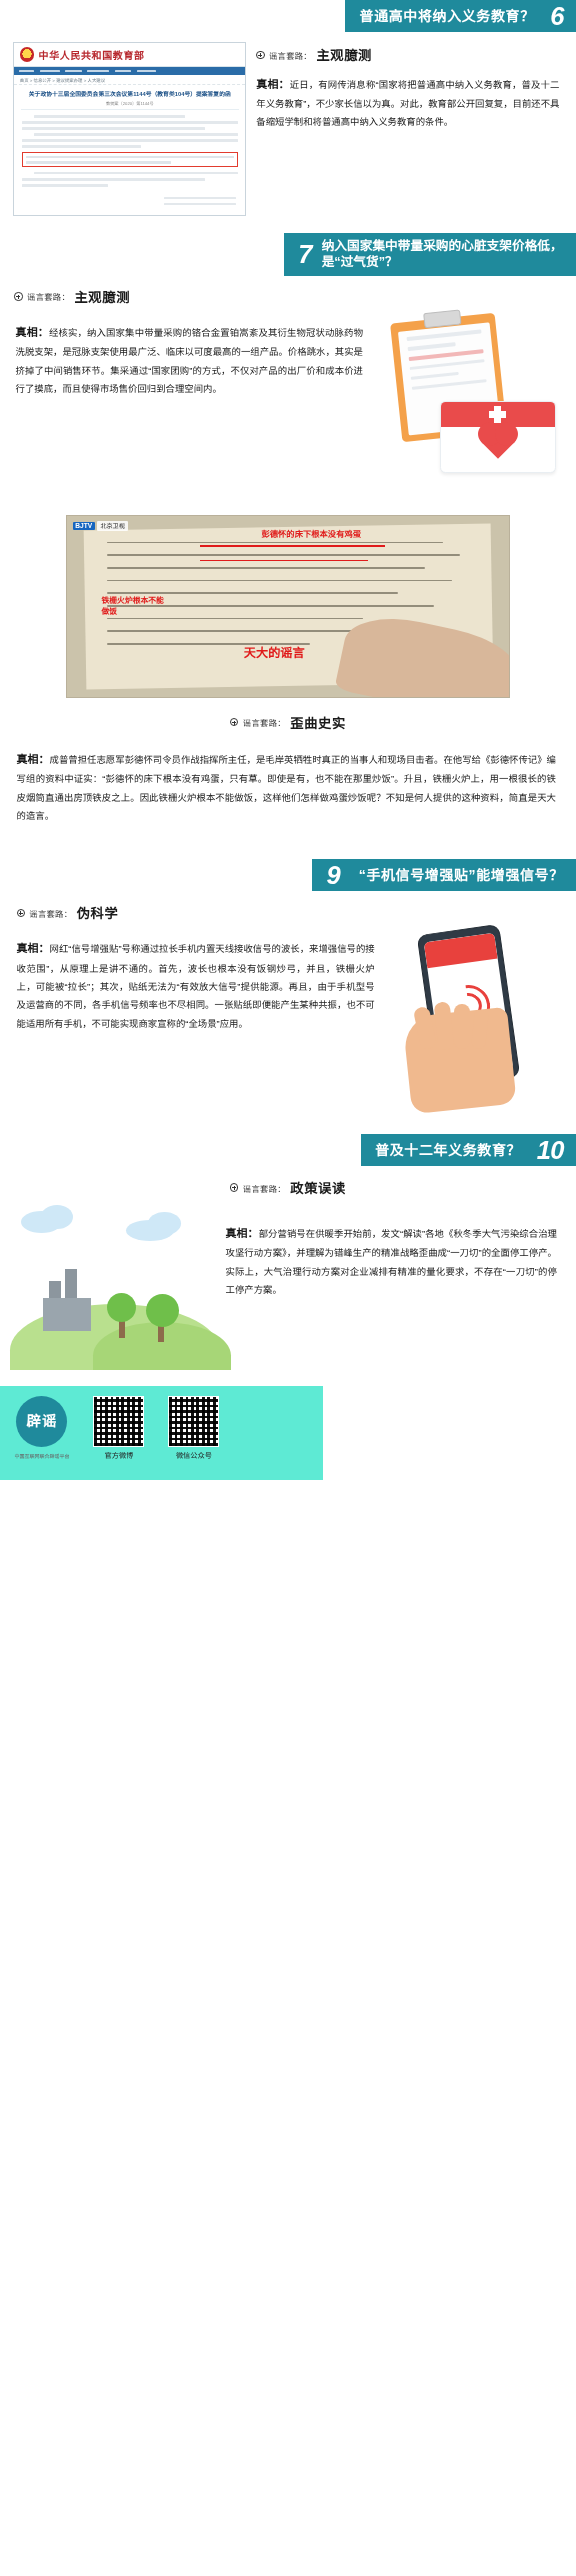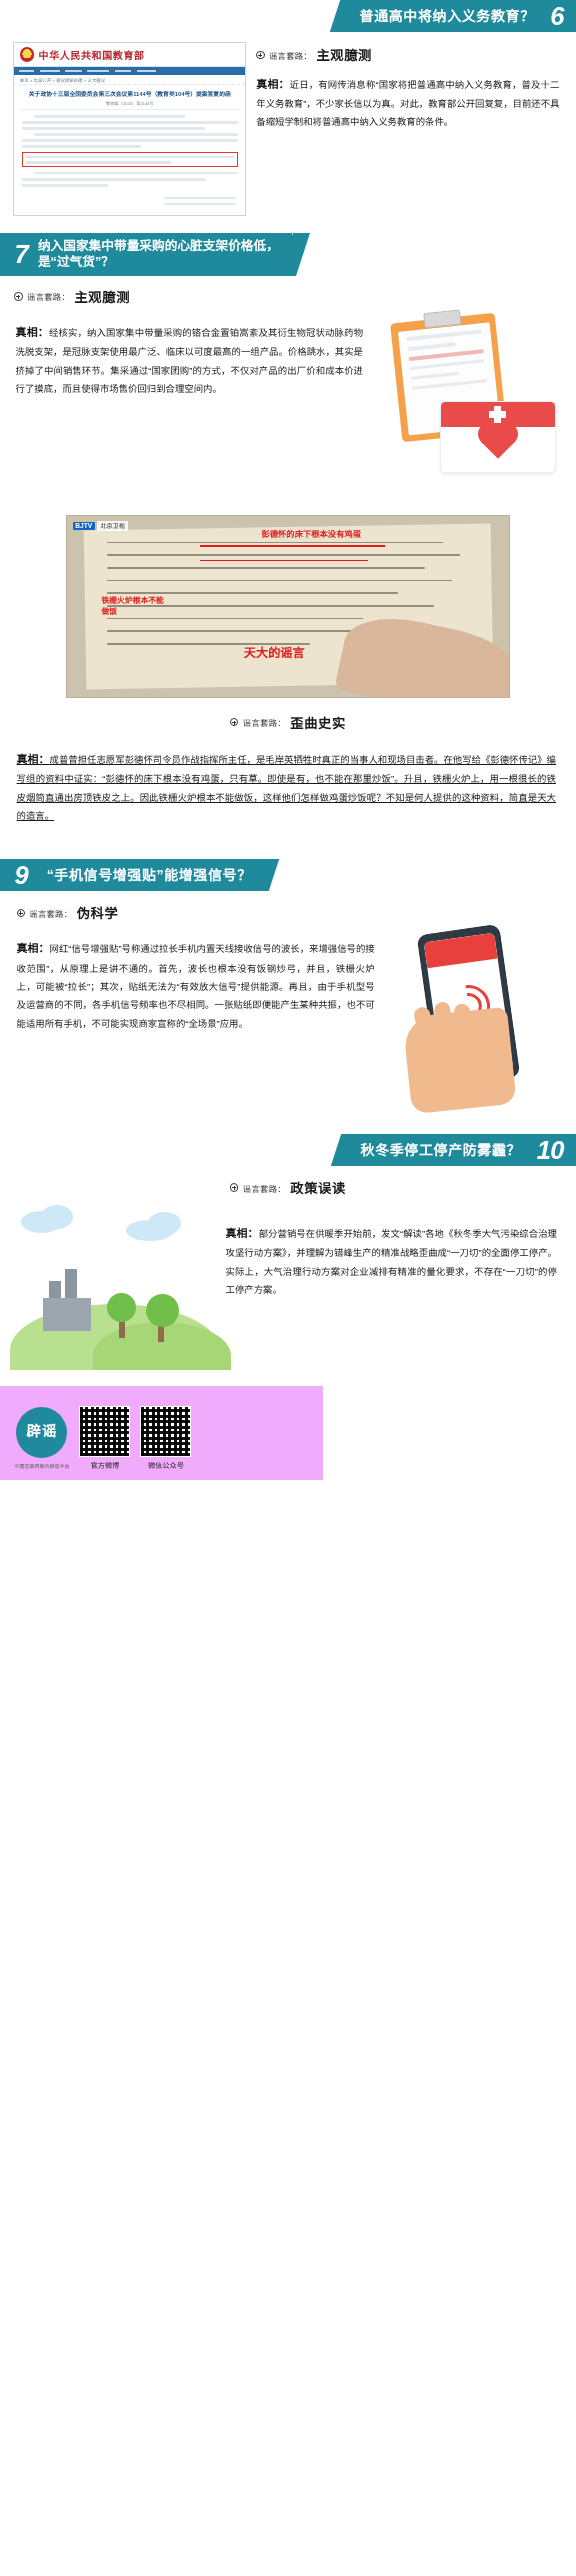--- a/index.html
+++ b/index.html
@@ -20,20 +20,21 @@
   }
 
   
   .headerbar {
     position: relative;
     display: flex;
     align-items: flex-end;
     width: 100%;
     height: 32px;
     margin: 0;
+    flex-direction: column;
   }
   .headerbar.right {
     justify-content: flex-end;
   }
   .hb-inner {
     display: flex;
     align-items: center;
     background: #1f8a9c;
     height: 32px;
   }
@@ -363,21 +364,21 @@
     white-space: nowrap;
   }
   .redtxt.b2 { font-size: 7.8px; line-height: 1.35; white-space: normal; width: 66px; text-align: left; margin-left: 8px; }
   .redtxt.big { font-size: 12.2px; }
   .redbar {
     position: absolute;
     background: #e01b1b;
     z-index: 6;
   }
   .sec8-rumor { padding: 14.4px 0 5.5px 0; }
-  .sec8-truth { padding: 2.2px 20px 0 16.6px; text-decoration: underline; }
+  .sec8-truth { padding: 2.2px 20px 0 16.6px; }
 
   
   .sec9 { padding: 0 0 22px 0; }
   .sec9-rumor { padding: 12.2px 0 3.3px 16.6px; }
   .sec9-body {
     display: flex;
     gap: 13.3px;
     padding: 3.3px 22px 0 16.6px;
     align-items: flex-start;
   }
@@ -506,24 +507,24 @@
   .sec10-text { flex: 1; padding-top: 10px; }
 
   
   .footer {
     display: flex;
     width: 100%;
     min-height: 94px;
   }
   .footer-left {
     flex: 0 0 56%;
-    background: #f0abfc;
-    display: flex;
-    align-items: flex-end;
-    gap: 10px;
+    background: #5eead4;
+    display: flex;
+    align-items: flex-start;
+    gap: 24px;
     padding: 10px 7.8px 10px 14.4px;
   }
   .fl-item {
     display: flex; flex-direction: column; align-items: center; gap: 3.3px;
   }
   .pyq-logo {
     width: 51px; height: 51px;
     border-radius: 50%;
     background: #1f8a9c;
     color: #fff;
@@ -764,21 +765,21 @@
         <div class="finger" style="left:66px; top:75px; width:15.5px; height:45px;"></div>
         <div class="finger" style="left:85px; top:81px; width:14.4px; height:39px; transform:rotate(6deg);"></div>
       </div>
     </div>
   </section>
 
   <section class="sec10">
     <div class="headerbar right">
       <div class="hb-skew-left"></div>
       <div class="hb-inner">
-        <div class="hb-title">秋冬季停工停产防雾霾？</div>
+        <div class="hb-title">普及十二年义务教育？</div>
         <div class="hb-num">10</div>
       </div>
     </div>
 
     <div class="sec10-rumor">
       <div class="rumor-line center">
         <span class="rumor-icon"></span>
         <span class="rumor-label">谣言套路：</span>
         <span class="rumor-value">政策误读</span>
       </div>

